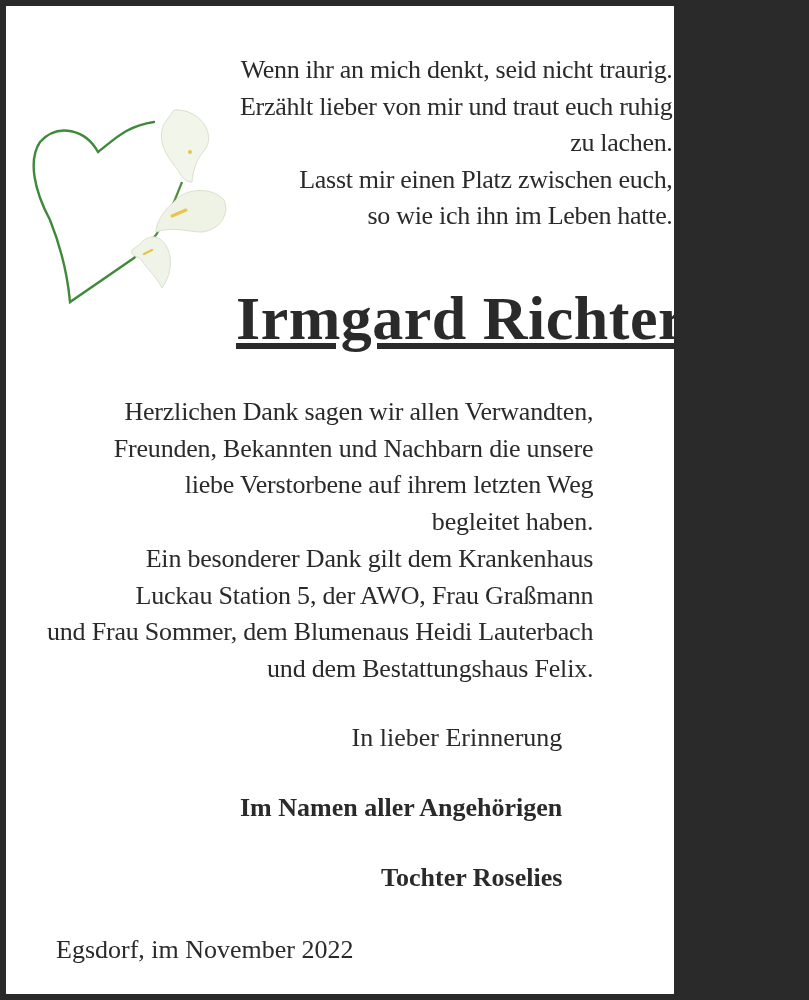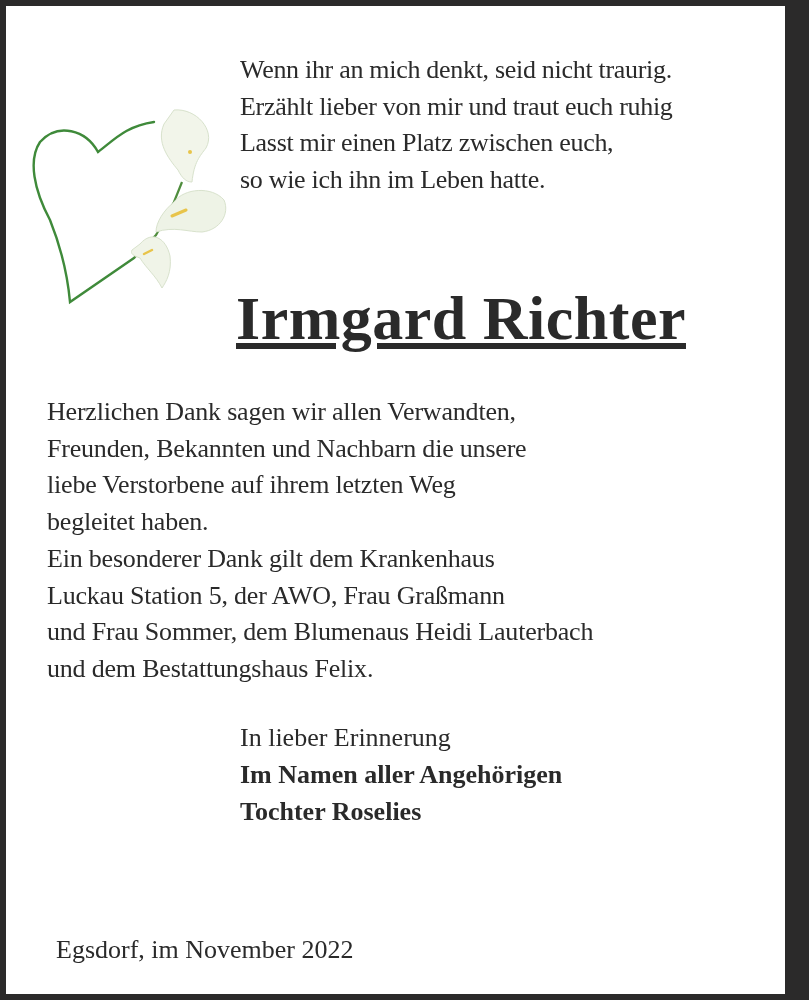--- a/index.html
+++ b/index.html
@@ -1,23 +1,23 @@
 <!DOCTYPE html>
 <html><head>
 <meta charset="utf-8">
 <style>
   html, body { margin:0; padding:0; }
   body { width:809px; height:1000px; background:#2b2a2a; position:relative; overflow:hidden; }
-  .card { position:absolute; left:6px; top:6px; width:779px; height:988px; background:#ffffff; }
+  .card { position:absolute; left:6px; top:6px; width:668px; height:988px; background:#ffffff;text-align:right; }
   .serif { font-family: "Liberation Serif", "DejaVu Serif", serif; color:#2a2a2a; }
   .verse { position:absolute; left:234px; top:46px; font-size:26px; line-height:36.5px; white-space:pre; letter-spacing:-0.3px; }
   .name { position:absolute; left:230px; top:272px; font-size:62px; font-weight:bold; line-height:80px; white-space:nowrap; letter-spacing:0.5px;text-decoration:underline; }
   .body-text { position:absolute; left:41px; top:388px; font-size:26px; line-height:36.7px; white-space:pre; letter-spacing:-0.2px; }
   .signoff { position:absolute; left:234px; top:713px; font-size:26px; line-height:37px; white-space:pre; }
-  .signoff .b { font-weight:bold; }
+  .signoff .b { font-weight:bold;margin-top:33px; }
   .place { position:absolute; left:50px; top:926px; font-size:26px; line-height:36px; white-space:nowrap; }
   .flower { position:absolute; left:0; top:84px; width:240px; height:230px; }
 </style>
 </head>
 <body>
 
 <div class="card">
 
   <svg class="flower" viewBox="0 0 240 230">
     <path d="M148 32 C 120 36, 108 50, 92 62 C 80 40, 52 32, 34 52 C 22 70, 28 100, 44 130 C 56 160, 62 190, 64 212 L 128 168" fill="none" stroke="#3f8a3a" stroke-width="2.4" stroke-linecap="round"></path>
@@ -26,21 +26,21 @@
     <path d="M168 20 C 190 18, 210 40, 200 58 C 194 66, 188 72, 186 92 C 180 92, 176 88, 172 80 C 162 68, 150 52, 158 34 Z" fill="#f2f5ea" stroke="#d8e2cc" stroke-width="1"></path>
     <circle cx="184" cy="62" r="2" fill="#e8c44a"></circle>
 
     <path d="M168 112 C 178 98, 206 96, 218 110 C 224 124, 214 140, 196 142 C 182 142, 168 136, 150 142 C 150 132, 158 120, 168 112 Z" fill="#eef3e6" stroke="#d8e2cc" stroke-width="1"></path>
     <path d="M166 126 L 180 120" stroke="#e8c44a" stroke-width="3" stroke-linecap="round"></path>
 
     <path d="M134 154 C 146 140, 160 148, 164 166 C 166 182, 160 192, 156 198 C 150 186, 140 178, 134 168 C 128 166, 124 164, 126 160 Z" fill="#f0f4e8" stroke="#d8e2cc" stroke-width="1"></path>
     <path d="M138 164 L 146 160" stroke="#e8c44a" stroke-width="2.5" stroke-linecap="round"></path>
   </svg>
 
-  <div class="verse serif"><div>Wenn ihr an mich denkt, seid nicht traurig.</div><div>Erzählt lieber von mir und traut euch ruhig</div><div>Lasst mir einen Platz zwischen euch,</div><div>so wie ich ihn im Leben hatte.</div></div>
+  <div class="verse serif"><div>Wenn ihr an mich denkt, seid nicht traurig.</div><div>Erzählt lieber von mir und traut euch ruhig</div><div>zu lachen.</div><div>Lasst mir einen Platz zwischen euch,</div><div>so wie ich ihn im Leben hatte.</div></div>
 
   <div class="name serif">Irmgard Richter</div>
 
   <div class="body-text serif"><div>Herzlichen Dank sagen wir allen Verwandten,</div><div>Freunden, Bekannten und Nachbarn die unsere</div><div>liebe Verstorbene auf ihrem letzten Weg</div><div>begleitet haben.</div><div>Ein besonderer Dank gilt dem Krankenhaus</div><div>Luckau Station 5, der AWO, Frau Graßmann</div><div>und Frau Sommer, dem Blumenaus Heidi Lauterbach</div><div>und dem Bestattungshaus Felix.</div></div>
 
   <div class="signoff serif"><div>In lieber Erinnerung</div><div class="b">Im Namen aller Angehörigen</div><div class="b">Tochter Roselies</div></div>
 
   <div class="place serif">Egsdorf, im November 2022</div>
 </div>
 

